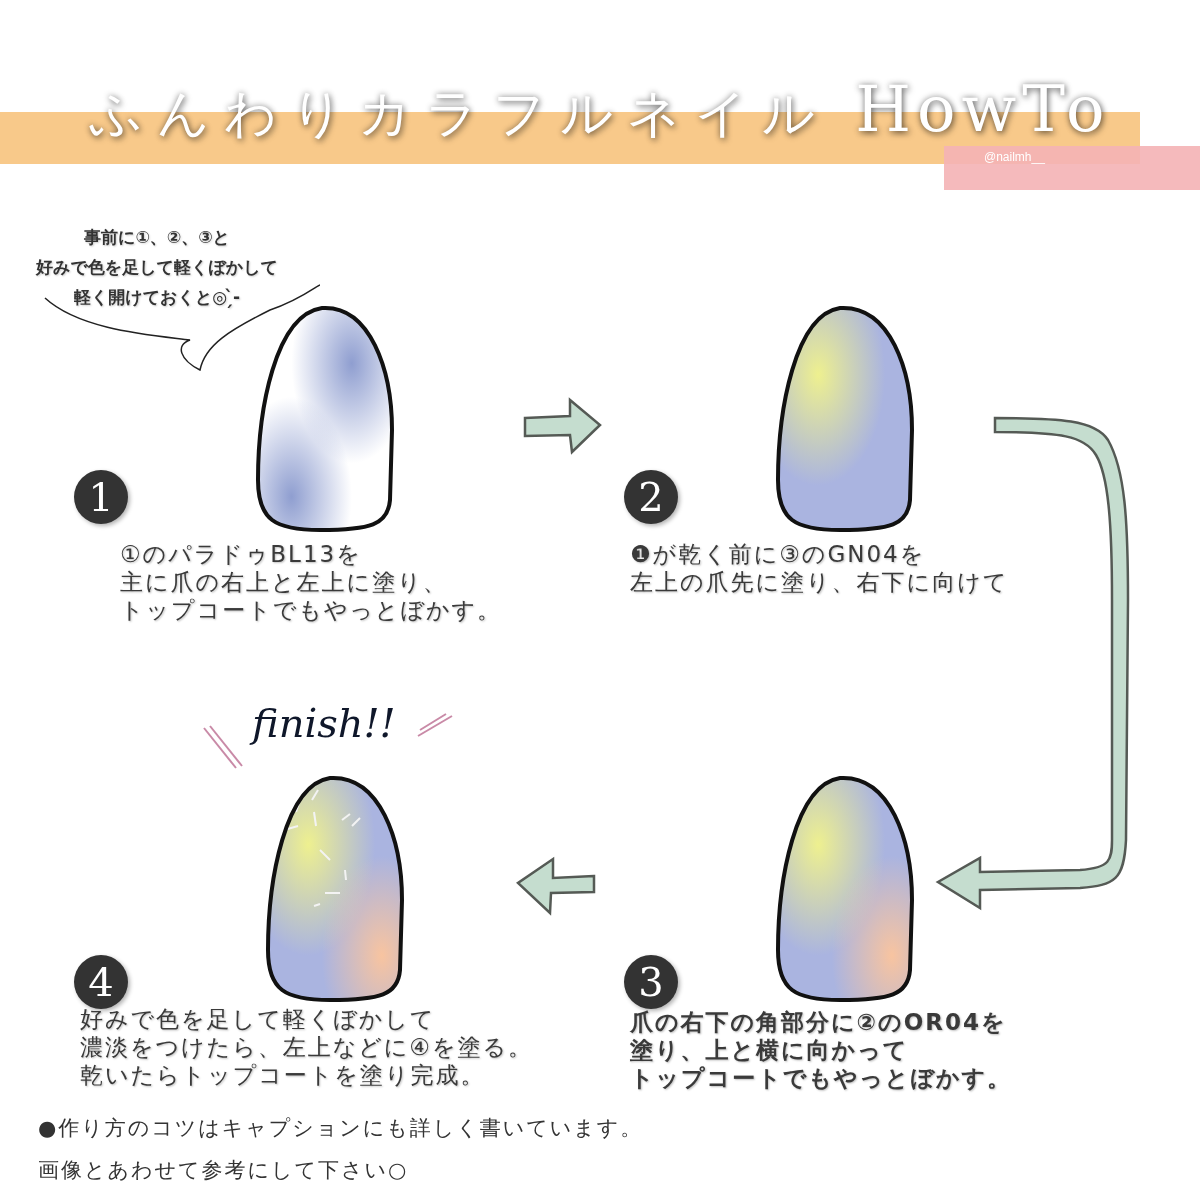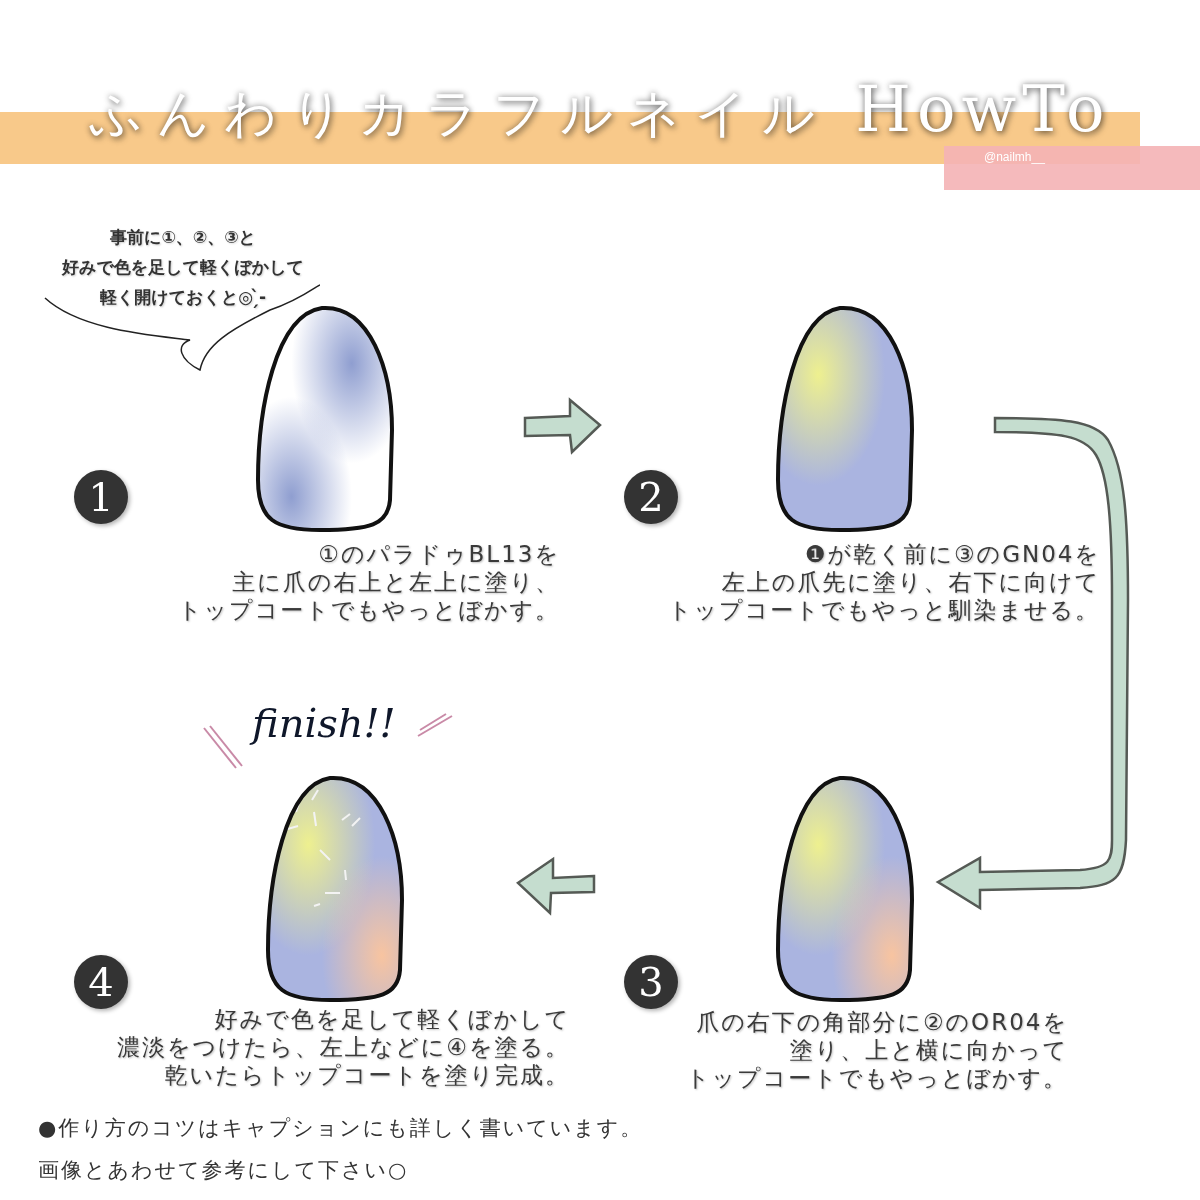--- a/index.html
+++ b/index.html
@@ -6,26 +6,26 @@
   body { width:1200px; height:1200px; background:#ffffff; position:relative; overflow:hidden;
          font-family:"DejaVu Sans", sans-serif; color:#3a3a3a; }
   .abs { position:absolute; }
   .title-band { left:0; top:112px; width:1140px; height:52px; background:#f8c98a; }
   .handle-band { left:944px; top:146px; width:256px; height:44px; background:#f4b3b5; opacity:.9; }
   .title { left:0; top:72px; width:1200px; text-align:center; font-family:"DejaVu Serif", serif;
            font-size:64px; letter-spacing:6px; color:#ffffff;
            text-shadow:0 0 6px rgba(0,0,0,.45), 2px 3px 6px rgba(0,0,0,.35); }
   .title .jp { font-family:"DejaVu Sans", sans-serif; font-weight:300; font-size:52px; letter-spacing:14px; }
   .handle { left:984px; top:150px; font-size:12px; color:#ffffff; font-family:"Liberation Sans", sans-serif; }
-  .bubble-text { left:38px; top:222px; width:290px; text-align:center; font-size:17px; line-height:30px;
+  .bubble-text { left:12px; top:222px; width:290px; text-align:center; font-size:17px; line-height:30px;
                  color:#333; font-weight:bold; text-shadow:1px 1px 2px rgba(0,0,0,.2); }
   .step-badge { width:54px; height:54px; border-radius:50%; background:#333333; color:#fff;
                 font-family:"DejaVu Serif", serif; font-size:40px; text-align:center; line-height:54px;
                 box-shadow:2px 2px 4px rgba(0,0,0,.3); }
-  .caption { text-align:right; font-size:23px; line-height:28px; color:#3a3a3a; letter-spacing:2px;
+  .caption { text-align:left; font-size:23px; line-height:28px; color:#3a3a3a; letter-spacing:2px;
              text-shadow:1px 1px 2px rgba(0,0,0,.25); white-space:nowrap; }
   .note { left:38px; font-size:21px; color:#333; letter-spacing:2px; font-family:"DejaVu Sans", sans-serif; }
   .finish { left:252px; top:700px; font-family:"DejaVu Serif", serif; font-style:italic; font-size:40px; color:#0f172a; }
   svg { position:absolute; left:0; top:0; }
 </style>
 </head>
 <body>
 
 <div class="abs title-band"></div>
 <div class="abs handle-band"></div>
@@ -122,28 +122,27 @@
 <div class="abs step-badge" style="left:624px;top:955px;">3</div>
 
 <div class="abs caption" style="left:120px;top:540px;width:440px;">
   <div>①のパラドゥBL13を</div>
   <div>主に爪の右上と左上に塗り、</div>
   <div>トップコートでもやっとぼかす。</div>
 </div>
 <div class="abs caption" style="left:630px;top:540px;width:470px;">
   <div>❶が乾く前に③のGN04を</div>
   <div>左上の爪先に塗り、右下に向けて</div>
-  <div>トップコートでもやっと馴染ませる。</div>
 </div>
 <div class="abs caption" style="left:80px;top:1005px;width:490px;">
   <div>好みで色を足して軽くぼかして</div>
   <div>濃淡をつけたら、左上などに④を塗る。</div>
   <div>乾いたらトップコートを塗り完成。</div>
 </div>
-<div class="abs caption" style="left:608px;top:1008px;width:460px;">
+<div class="abs caption" style="left:630px;top:1008px;width:460px;font-weight:bold;">
   <div>爪の右下の角部分に②のOR04を</div>
   <div>塗り、上と横に向かって</div>
   <div>トップコートでもやっとぼかす。</div>
 </div>
 
 <div class="abs finish">finish!!</div>
 
 <div class="abs note" style="top:1114px;">●作り方のコツはキャプションにも詳しく書いています。</div>
 <div class="abs note" style="top:1156px;">画像とあわせて参考にして下さい○</div>
 

